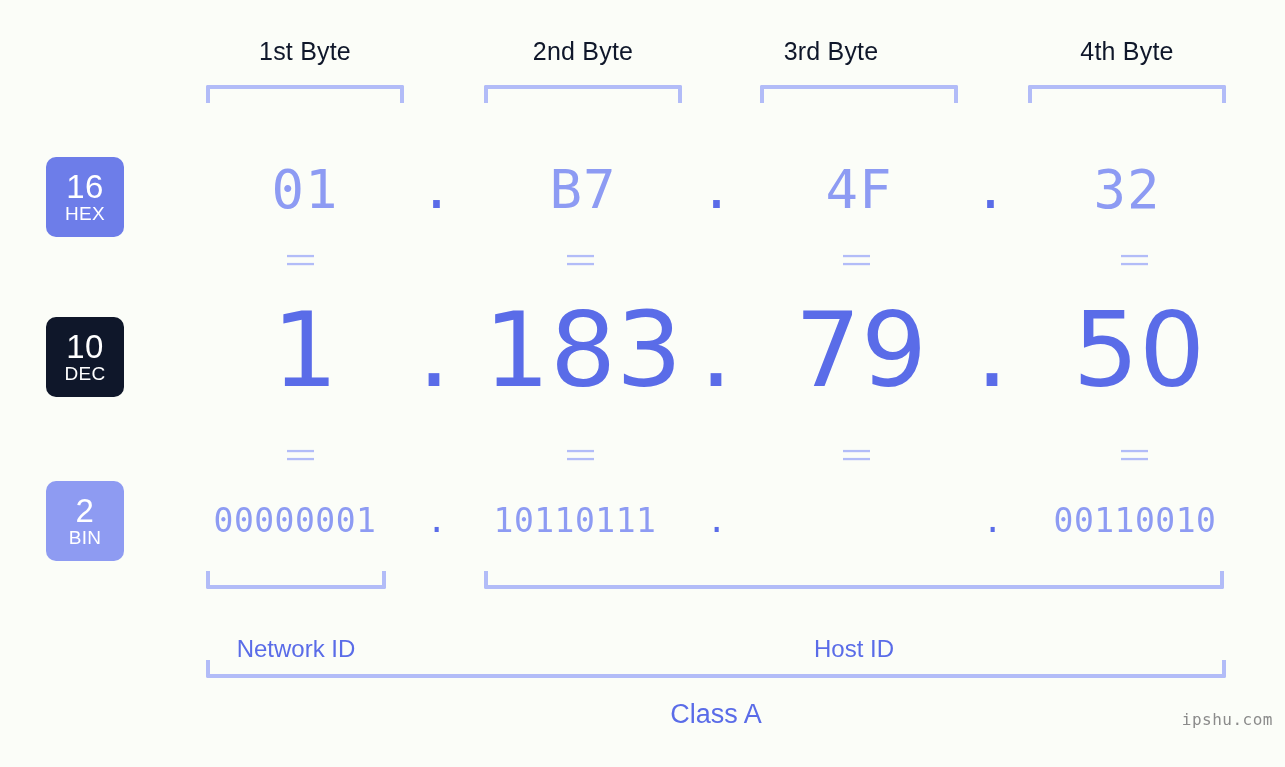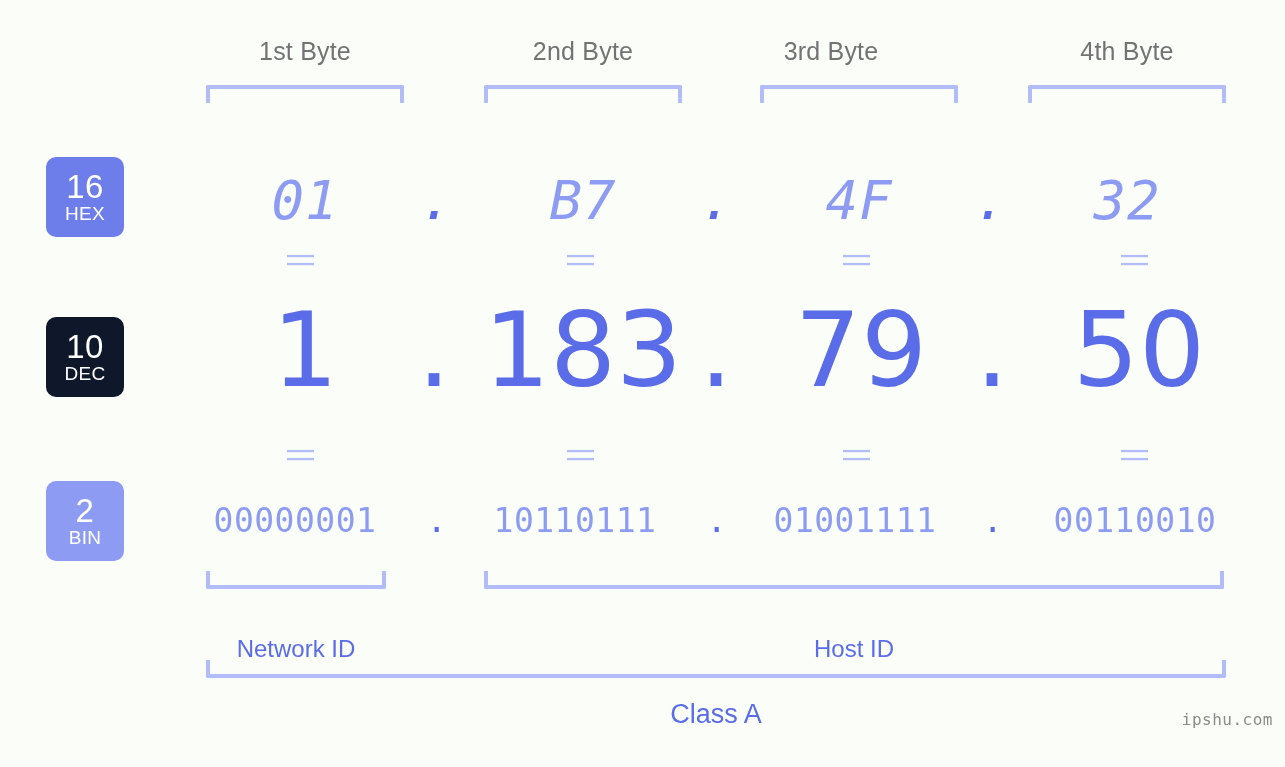--- a/index.html
+++ b/index.html
@@ -18,21 +18,21 @@
   }
 
   
   .byte-label {
     position: absolute;
     top: 34px;
     height: 34px;
     line-height: 34px;
     text-align: center;
     font-size: 25px;
-    color: #737373;
+    color: #0f172a;
     letter-spacing: 0.2px;
     white-space: nowrap;
   }
 
   
   .bracket-top {
     position: absolute;
     top: 85px;
     height: 18px;
     border-top: 4px solid #b2bcf8;
@@ -73,21 +73,21 @@
   
   .row { position: absolute; left: 0; width: 1285px; }
 
   .cell {
     position: absolute;
     text-align: center;
     white-space: nowrap;
   }
 
   
-  #row-hex { top: 161px; height: 80px; font-style: italic; }
+  #row-hex { top: 150px; height: 80px; }
   #row-hex .cell {
     top: 0;
     height: 80px;
     line-height: 80px;
     font-family: "DejaVu Sans Mono", monospace;
     font-size: 54px;
     color: #8d9bf3;
     letter-spacing: 1px;
   }
   #row-hex .dot {
@@ -256,21 +256,20 @@
     <div class="eq eq-row2" style="left: 568px;">||</div>
     <div class="eq eq-row2" style="left: 844px;">||</div>
     <div class="eq eq-row2" style="left: 1122px;">||</div>
   </div>
 
   <div id="row-bin" class="row">
     <div class="cell" style="left: 200px; width: 190px;">00000001</div>
     <div class="cell dot" style="left: 404px; width: 66px;">.</div>
     <div class="cell" style="left: 480px; width: 190px;">10110111</div>
     <div class="cell dot" style="left: 684px; width: 66px;">.</div>
-    <div class="cell" style="left: 760px; width: 190px;">01001111</div>
     <div class="cell dot" style="left: 960px; width: 66px;">.</div>
     <div class="cell" style="left: 1040px; width: 190px;">00110010</div>
   </div>
 
   <div id="br-network" class="bracket-bottom"></div>
   <div id="br-host" class="bracket-bottom"></div>
   <div id="lbl-network" class="id-label">Network ID</div>
   <div id="lbl-host" class="id-label">Host ID</div>
 
   <div id="br-class" class="bracket-bottom"></div>

